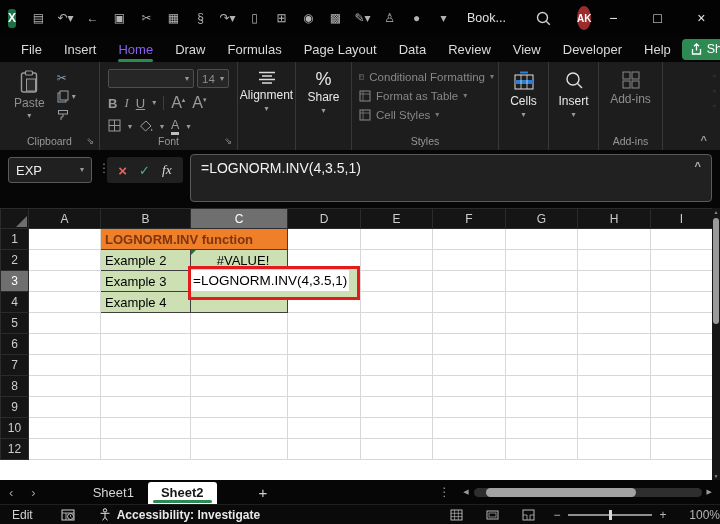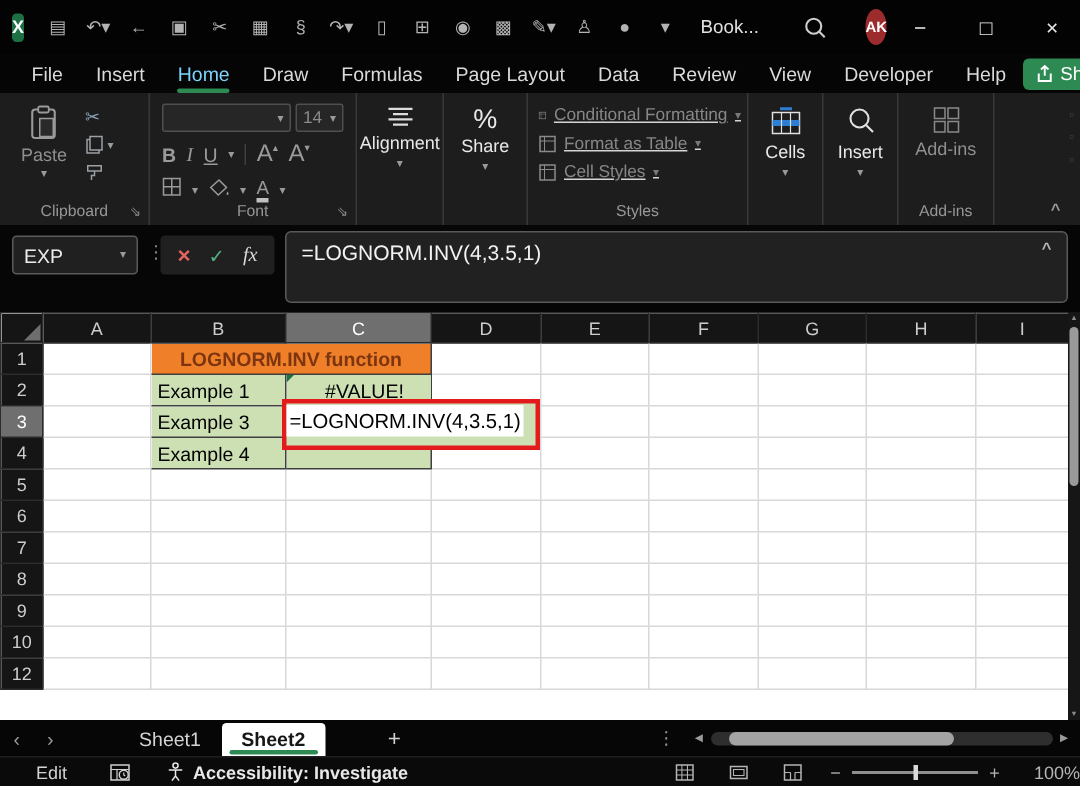--- a/index.html
+++ b/index.html
@@ -21,21 +21,21 @@
   .tsearch{margin-left:30px;display:flex;align-items:center;}
   .avatar{margin-left:26px;width:24px;height:24px;border-radius:50%;background:var(--avatar);
           color:#fff;font-size:10px;font-weight:700;display:flex;align-items:center;justify-content:center;}
   .winbtns{margin-left:auto;display:flex;}
   .wbtn{width:44px;height:36px;display:flex;align-items:center;justify-content:center;font-size:14px;color:#e8e8e8;}
 
   
   .menubar{position:absolute;top:36px;left:0;right:0;height:26px;display:flex;align-items:center;background:#050505;}
   .mtabs{display:flex;align-items:center;margin-left:10px;}
   .mtab{position:relative;padding:5px 11px;font-size:13px;color:#dadada;white-space:nowrap;}
-  .mtab.active{color:#7dd3fc;}
+  .mtab.active{color:#8b5cf6;}
   .mtab.active::after{content:"";position:absolute;left:11px;right:11px;bottom:0;height:3px;
                       background:var(--accent);border-radius:2px;}
   .share-btn{margin-left:auto;margin-right:8px;height:21px;background:var(--accent);border-radius:4px;
              display:flex;align-items:center;gap:5px;padding:0 9px;color:#fff;font-size:12.5px;}
 
   
   .ribbon{position:absolute;top:62px;left:0;right:0;height:88px;background:#1D1D1D;display:flex;}
   .rgroup{position:relative;height:100%;border-right:1px solid #383838;flex:0 0 auto;}
   .glabel{position:absolute;bottom:3px;left:0;right:0;text-align:center;font-size:10.5px;color:#979797;}
   .launcher{position:absolute;bottom:4px;right:5px;font-size:9px;color:#8a8a8a;}
@@ -57,21 +57,21 @@
   .fi{font-style:italic;font-family:"Liberation Serif",serif;font-size:13px;}
   .fu{text-decoration:underline;font-size:13px;}
   .fdiv{width:1px;height:14px;background:#3f3f3f;}
   .fgrow sup{font-size:7px;}
   .fcolor{border-bottom:3px solid #c0c0c0;line-height:1.05;font-size:12.5px;}
   .g-align{width:58px;}
   .g-num{width:56px;}
   .vgroup{display:flex;flex-direction:column;align-items:center;padding-top:9px;gap:3px;}
   .vgroup .vlabel{font-size:12px;color:#e8e8e8;}
   .pct{font-size:18px;color:#e8e8e8;line-height:16px;}
-  .g-styles{width:147px;padding:8px 4px 0 7px;text-decoration:underline;}
+  .g-styles{width:147px;padding:8px 4px 0 7px;}
   .styles-rows{display:flex;flex-direction:column;gap:5px;}
   .style-item{display:flex;align-items:center;gap:5px;height:14px;}
   .style-item .slabel{font-size:11.5px;color:#878787;white-space:nowrap;}
   .style-item .chev{color:#787878;}
   .g-cells,.g-edit{width:50px;}
   .g-addins{width:64px;}
   .g-addins .vlabel{color:#8f8f8f;}
   .rtail{flex:1;position:relative;}
   .collapse-ribbon{position:absolute;right:13px;bottom:4px;font-size:11px;font-weight:700;color:#9a9a9a;}
   .stubs{position:absolute;right:4px;top:10px;display:flex;flex-direction:column;gap:6px;color:#454545;font-size:9px;line-height:1;}
@@ -98,21 +98,21 @@
   .sheet thead tr{height:20px;}
   .sheet tbody tr{height:21px;}
   .sheet th{background:#151515;color:#cdcdcd;font-weight:400;font-size:12px;border:1px solid #2b2b2b;text-align:center;}
   .sheet th.sel{background:#6F6F6F;color:#fff;}
   .sheet th.corner{position:relative;}
   .corner-tri{position:absolute;right:1px;bottom:1px;width:0;height:0;
               border-left:11px solid transparent;border-bottom:11px solid #6e6e6e;}
   .sheet td{background:#fff;border:1px solid #d8d8d8;font-size:13px;color:#000;padding:0 4px;
             white-space:nowrap;overflow:hidden;}
   td.cell-green{background:var(--green);border:1px solid #3f3f3f;}
-  td.cell-title{background:var(--orange);color:var(--orange-text);font-weight:700;text-align:center;
+  td.cell-title{background:var(--orange);color:var(--orange-text);font-weight:700;text-align:left;
                 border:1px solid #3f3f3f;font-size:13px;}
   td.center{text-align:center;}
   td.error{position:relative;padding-left:12px;}
   td.error::before{content:"";position:absolute;left:0;top:0;
                    border-top:5px solid #1E7145;border-right:5px solid transparent;}
   .redbox{position:absolute;left:188px;top:58px;width:172px;height:34px;border:3px solid var(--red);
           background:var(--green);}
   .editor{position:absolute;left:0;top:1px;width:158px;height:21px;background:#fff;color:#000;
           font-size:13.5px;line-height:21px;padding:0 2px;white-space:nowrap;}
   .vscroll{position:absolute;right:0;top:0;width:8px;height:272px;background:#161616;}
@@ -132,21 +132,21 @@
   .addsheet{margin-left:42px;color:#d0d0d0;font-size:15px;}
   .tab-ell{margin-left:auto;color:#9a9a9a;font-size:12px;padding:0 10px;}
   .hscroll{display:flex;align-items:center;margin-right:5px;}
   .hs-arrow{color:#9a9a9a;font-size:7px;padding:0 3px;}
   .hs-track{position:relative;width:228px;height:9px;background:#2e2e2e;border-radius:5px;margin:0 2px;}
   .hs-thumb{position:absolute;left:12px;top:0;width:150px;height:9px;background:#a3a3a3;border-radius:5px;}
 
   
   .statusbar{position:absolute;top:504px;left:0;right:0;height:20px;background:#0a0a0a;border-top:1px solid #1f1f1f;
              display:flex;align-items:center;font-size:12px;color:#d2d2d2;}
-  .sb-mode{margin-left:24px;}
+  .sb-mode{margin-left:12px;}
   .sb-macro{margin-left:28px;display:flex;align-items:center;}
   .sb-access{margin-left:24px;display:flex;align-items:center;gap:6px;font-weight:700;color:#e8e8e8;}
   .sb-right{margin-left:auto;display:flex;align-items:center;}
   .sb-view{width:36px;display:flex;justify-content:center;}
   .sb-zoomout,.sb-zoomin{width:22px;text-align:center;color:#b5b5b5;font-size:12px;}
   .sb-track{position:relative;width:84px;height:2px;background:#8f8f8f;}
   .sb-zthumb{position:absolute;left:41px;top:-4px;width:3px;height:10px;background:#d9d9d9;}
   .sb-zoom{width:46px;text-align:right;color:#b5b5b5;}
 </style>
 </head>
@@ -431,21 +431,21 @@
             <td></td>
             <td></td>
             <td></td>
             <td></td>
             <td></td>
             <td></td>
           </tr>
           <tr>
             <th class="rowhdr">2</th>
             <td></td>
-            <td class="cell-green">Example 1</td>
+            <td class="cell-green">Example 2</td>
             <td class="cell-green center error">#VALUE!</td>
             <td></td>
             <td></td>
             <td></td>
             <td></td>
             <td></td>
             <td></td>
           </tr>
           <tr>
             <th class="rowhdr sel">3</th>

